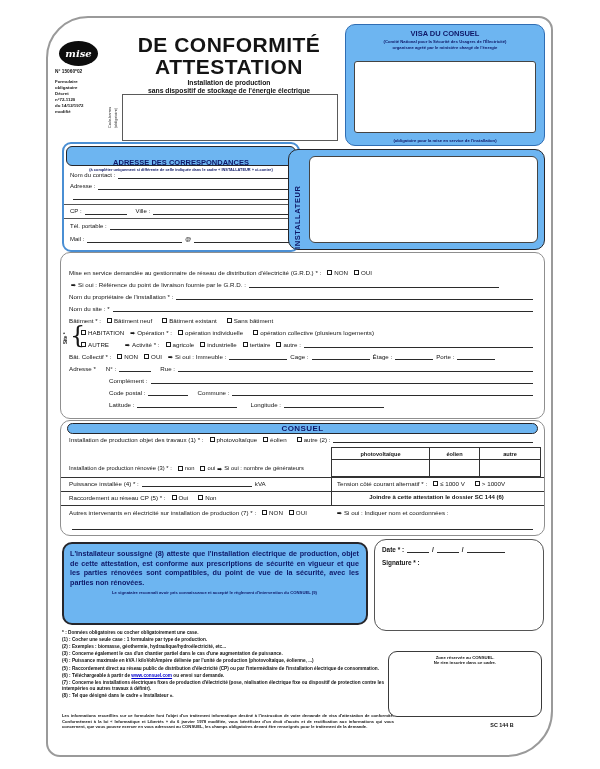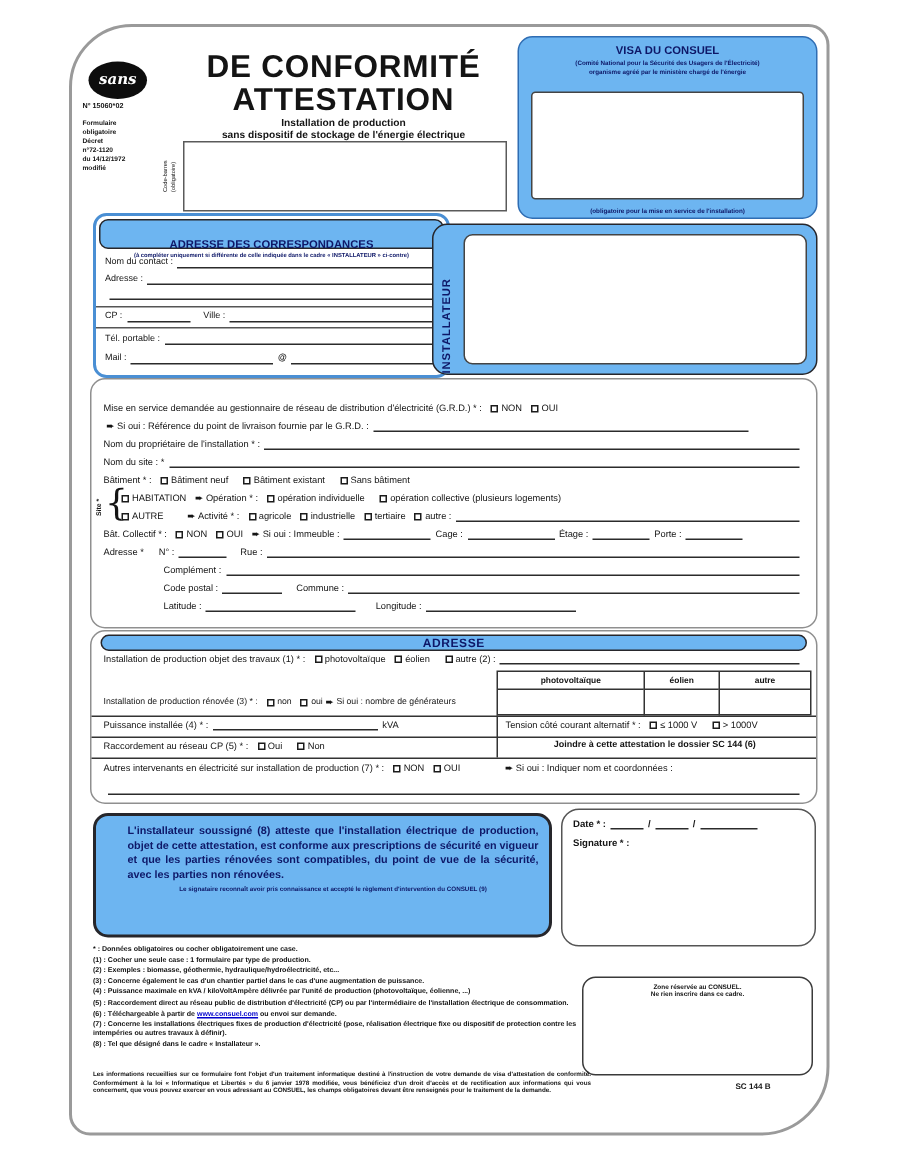--- a/index.html
+++ b/index.html
@@ -43,21 +43,21 @@
               border:1px solid #444;border-radius:3px}
   .corr{position:absolute;left:62px;top:142px;width:238px;height:110px;background:#fff;
         border:2px solid #4a8fd4;border-radius:9px}
   .corr-head{position:absolute;left:2px;right:2px;top:2px;height:20px;background:var(--blue);
              border:1px solid #26262b;border-radius:6px;text-align:center;padding-top:11px}
   .inst{position:absolute;left:288px;top:149px;width:257px;height:101px;background:var(--blue);
         border:1.5px solid #26262b;border-radius:10px}
   .inst-inner{position:absolute;left:20px;top:6px;right:6px;bottom:6px;background:#fff;
               border:1px solid #444;border-radius:6px}
   .attest{position:absolute;left:62px;top:542px;width:306px;height:83px;background:var(--blue);
-          border:2px solid #26262b;border-radius:10px;padding:5px 7px 3px 21px}
+          border:2px solid #26262b;border-radius:10px;padding:5px 7px 3px 6px}
   .datebox{position:absolute;left:374px;top:539px;width:170px;height:92px;background:#fff;
            border:1.5px solid #555;border-radius:12px;padding:6px 7px}
   .czone{position:absolute;left:388px;top:651px;width:154px;height:66px;background:#fff;
          border:1.5px solid #3a3a3a;border-radius:9px;padding-top:3px}
   
   .hline{position:absolute;left:0;right:0;border-top:1px solid #333}
   .vline{position:absolute;border-left:1px solid #333}
   .tv-table{position:absolute;left:270px;top:26px;width:210px;height:30px;border:1px solid #333;
             display:grid;grid-template-columns:97px 50px 61px;grid-template-rows:12px 17px}
   .tv-th{border-bottom:1px solid #333;display:flex;align-items:center;justify-content:center;
@@ -68,21 +68,21 @@
   .notes{position:absolute;left:62px;top:630px;width:324px;font-size:4.7px;font-weight:600;
          line-height:1.3;color:#111}
   .notes>div{margin-bottom:1px;white-space:normal}
 </style>
 </head>
 <body>
 
 <div class="frame"></div>
 
 <div class="cerfa">
-  <span>sans</span>
+  <span>mise</span>
 </div>
 <div class="abs b" style="left:55px;top:69px;width:48px;font-size:4.8px">N° 15060*02</div>
 <div class="abs b pre" style="left:55px;top:79px;width:48px;font-size:4.4px;line-height:1.35">Formulaire
 obligatoire
 Décret
 n°72-1120
 du 14/12/1972
 modifié</div>
 
 <div class="title">
@@ -240,21 +240,21 @@
   </div>
   <div class="r" style="top:148px;left:48px;right:120px">
     <span>Latitude :</span>
     <span class="fill" style="width:100px"></span>
     <span class="ml10">Longitude :</span>
     <span class="fill" style="width:100px"></span>
   </div>
 </div>
 
 <div class="sec" style="left:60px;top:420px;width:485px;height:116px">
-  <div class="sec-head">ADRESSE</div>
+  <div class="sec-head">CONSUEL</div>
 
   <div class="r" style="top:15px">
     <span>Installation de production objet des travaux (1) * :</span>
     <span class="cb ml6"></span>
     <span>photovoltaïque</span>
     <span class="cb ml6"></span>
     <span>éolien</span>
     <span class="cb ml10"></span>
     <span>autre (2) :</span>
     <span class="fill grow"></span>

